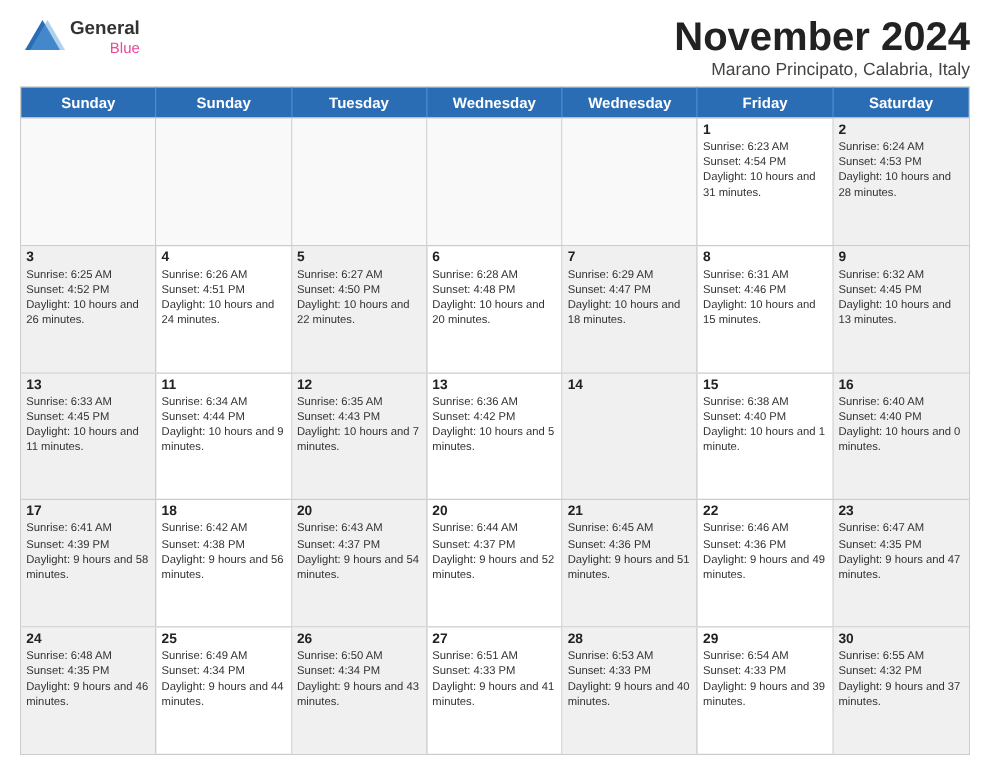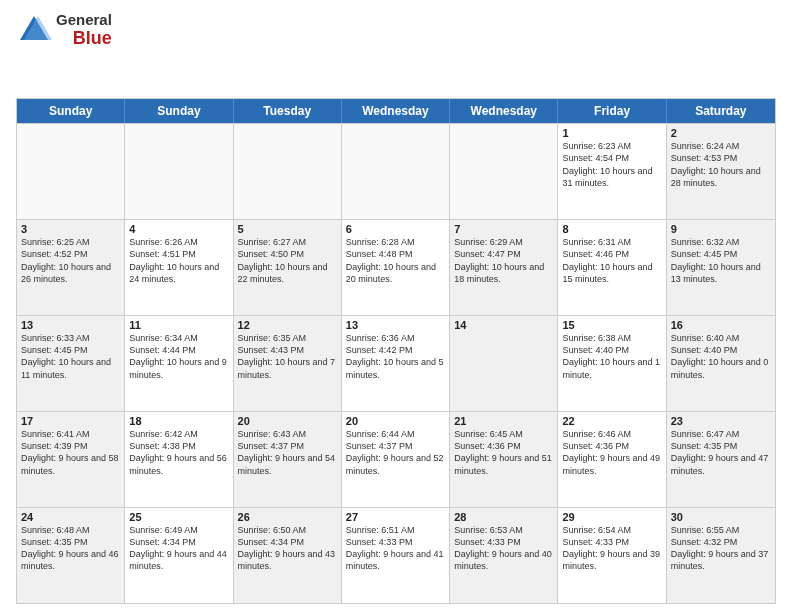--- a/index.html
+++ b/index.html
@@ -33,23 +33,23 @@
       flex-direction: column;
       line-height: 1.1;
       align-items: flex-end;
     }
     .logo-general {
       font-size: 15px;
       font-weight: bold;
       color: #333;
     }
     .logo-blue {
-      font-size: 18px;
-      font-weight: bold;
-      color: #b91c1c;
+      font-size: 12px;
+      font-weight: normal;
+      color: #ec4899;
     }
     .logo-icon {
       width: 36px;
       height: 36px;
     }
     .title-block {
       text-align: right;
     }
     .month-title {
       font-size: 32px;
@@ -59,21 +59,20 @@
     }
     .location {
       font-size: 14px;
       color: #444;
     }
     .calendar {
       flex: 1;
       display: flex;
       flex-direction: column;
       border: 1px solid #ccc;
-      margin-top: 44px;
     }
     .cal-header-row {
       display: grid;
       grid-template-columns: repeat(7, 1fr);
       background: #2a6db5;
     }
     .cal-header-cell {
       color: #fff;
       font-size: 12px;
       font-weight: bold;
@@ -125,20 +124,24 @@
     <div class="logo">
       <svg class="logo-icon" viewBox="0 0 36 36">
         <polygon points="18,4 32,28 4,28" fill="#2a6db5"></polygon>
         <polygon points="22,4 36,28 8,28" fill="#5ba3e0" opacity="0.5"></polygon>
       </svg>
       <div class="logo-text">
         <span class="logo-general">General</span>
         <span class="logo-blue">Blue</span>
       </div>
     </div>
+    <div class="title-block">
+      <div class="month-title">November 2024</div>
+      <div class="location">Marano Principato, Calabria, Italy</div>
+    </div>
   </div>
 
   <div class="calendar">
     <div class="cal-header-row">
     <div class="cal-header-cell">Sunday</div>
         <div class="cal-header-cell">Sunday</div>
         <div class="cal-header-cell">Tuesday</div>
         <div class="cal-header-cell">Wednesday</div>
         <div class="cal-header-cell">Wednesday</div>
         <div class="cal-header-cell">Friday</div>

